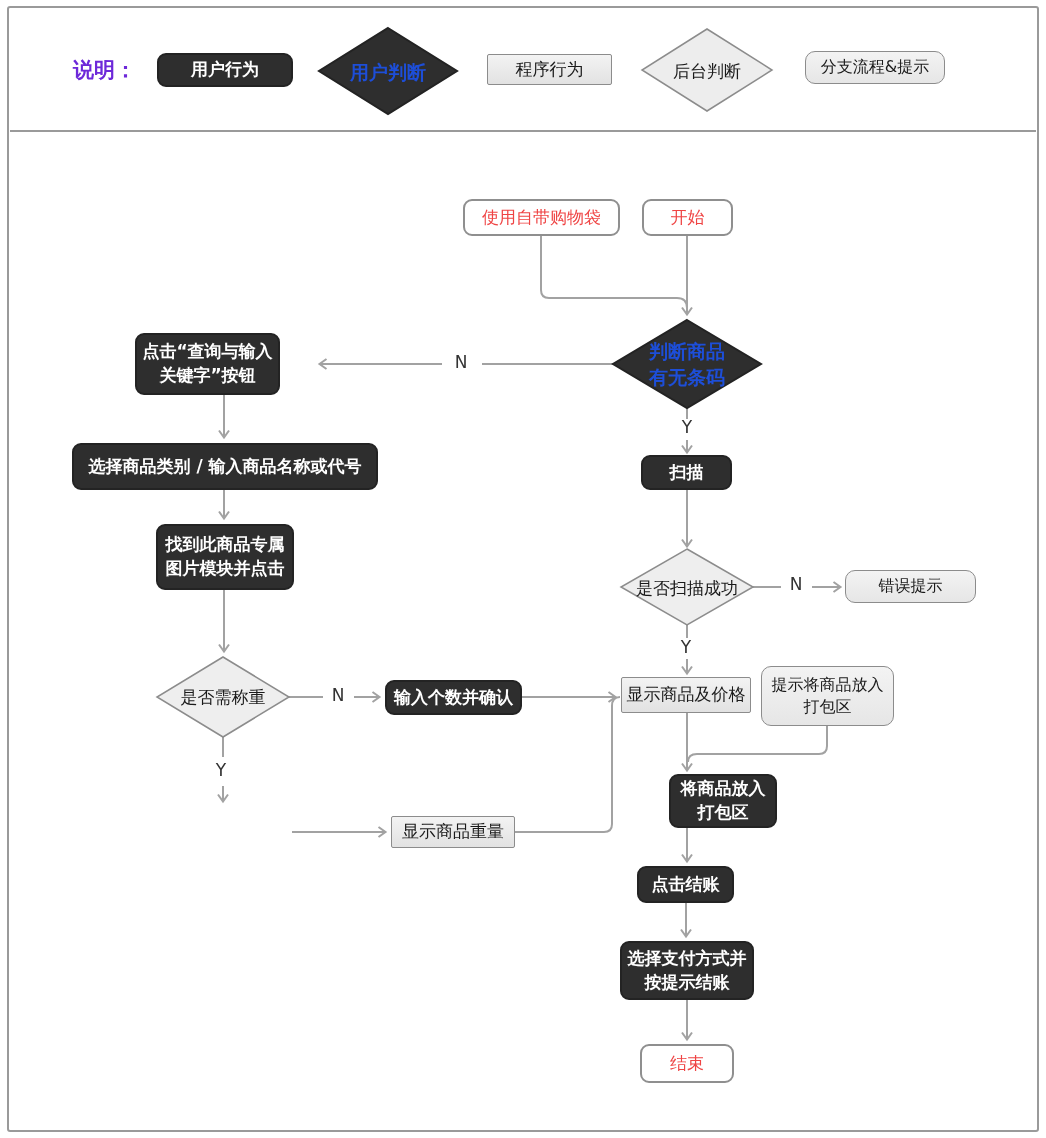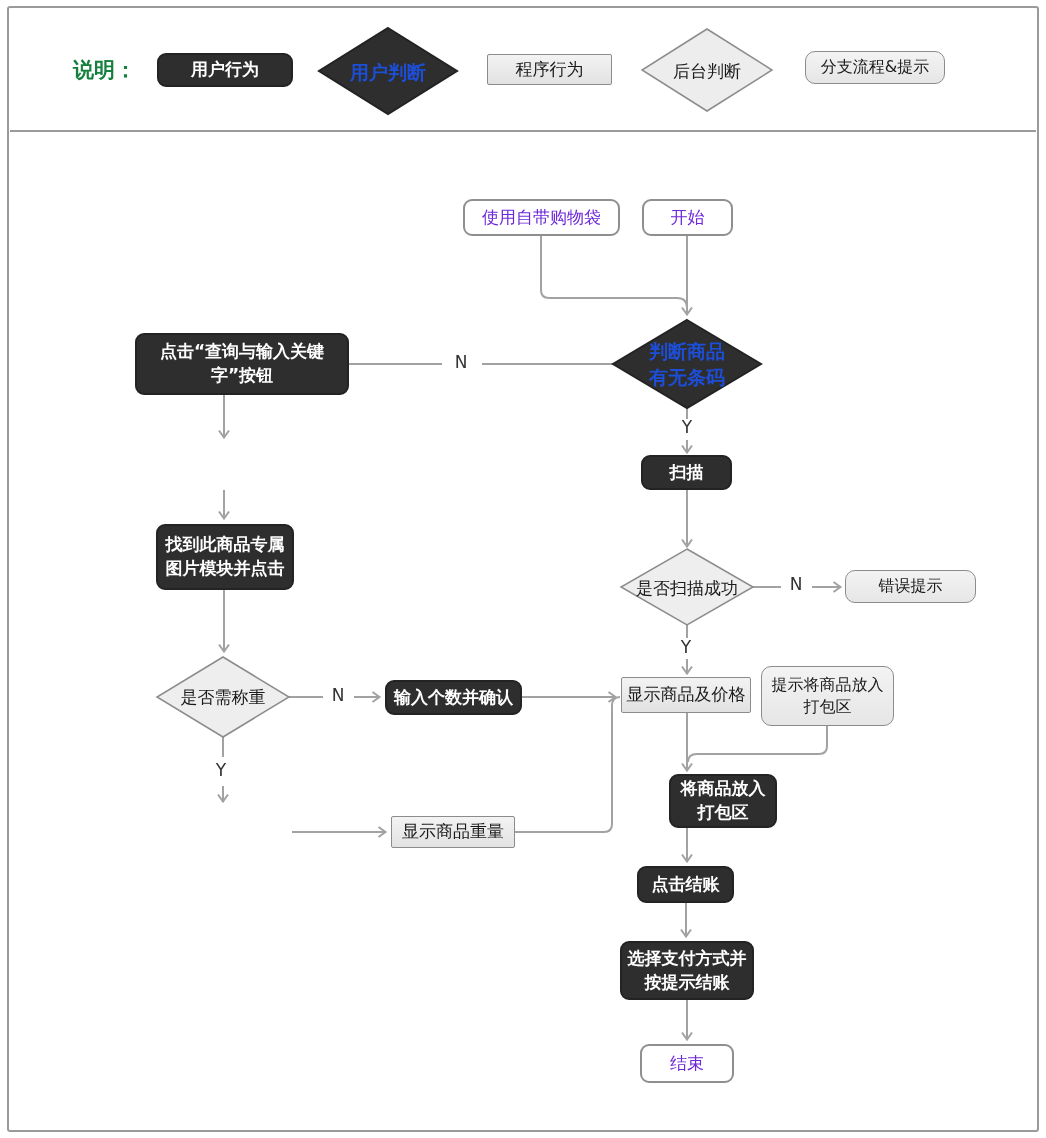--- a/index.html
+++ b/index.html
@@ -17,42 +17,42 @@
   svg.layer{position:absolute;left:0;top:0;}
   .node{
     position:absolute;box-sizing:border-box;display:flex;align-items:center;justify-content:center;
     text-align:center;line-height:1.4;
   }
   .black{
     background:#2e2e2e;color:#ffffff;font-weight:bold;font-size:17px;
     border:2px solid #232323;border-radius:9px;
   }
   .whitebox{
-    background:#ffffff;color:#6d28d9;font-size:17px;
+    background:#ffffff;color:#ef4444;font-size:17px;
     border:2px solid #8f8f8f;border-radius:9px;
   }
   .lightrect{
     background:linear-gradient(#f3f3f3,#e2e2e2);color:#1a1a1a;font-size:17px;
     border:1.5px solid #8c8c8c;border-radius:2px;
   }
   .lightround{
     background:linear-gradient(#f3f3f3,#e6e6e6);color:#1a1a1a;font-size:16px;
     border:1.5px solid #8c8c8c;border-radius:10px;
   }
   .dlabel{
     position:absolute;text-align:center;line-height:1.35;pointer-events:none;
   }
   .dlabel.dark{color:#1a1a1a;font-size:17px;}
   .dlabel.light{color:#1d4ed8;font-size:19px;font-weight:bold;}
   .yn{
     position:absolute;width:26px;text-align:center;color:#333333;
     font-size:17px;font-weight:500;
   }
   .legend-title{
-    position:absolute;left:73px;top:56px;font-size:21px;font-weight:bold;color:#15803d;
+    position:absolute;left:73px;top:56px;font-size:21px;font-weight:bold;color:#6d28d9;
   }
   .nowrap{white-space:nowrap;}
 </style>
 </head>
 <body>
 
 <div class="stage">
 
   <svg class="layer" width="1046" height="1138" viewBox="0 0 1046 1138">
     <defs>
@@ -116,21 +116,22 @@
   <div class="dlabel dark nowrap" style="left:657px;top:60px;width:100px;">后台判断</div>
   <div class="node lightround" style="left:805px;top:51px;width:140px;height:33px;">分支流程&amp;提示</div>
 
   <div class="divider"></div>
 
   <div class="node whitebox" style="left:463px;top:199px;width:157px;height:37px;">使用自带购物袋</div>
   <div class="node whitebox" style="left:642px;top:199px;width:91px;height:37px;">开始</div>
 
   <div class="dlabel light" style="left:649px;top:339px;width:76px;">判断商品有无条码</div>
 
-  <div class="node black" style="left:135px;top:333px;width:214px;height:62px;padding:15px 3px;">点击“查询与输入关键字”按钮</div>
+  <div class="node black" style="left:135px;top:333px;width:145px;height:62px;padding:15px 3px;">点击“查询与输入关键字”按钮</div>
+  <div class="node black nowrap" style="left:72px;top:443px;width:306px;height:47px;">选择商品类别 / 输入商品名称或代号</div>
   <div class="node black" style="left:156px;top:524px;width:138px;height:66px;padding:17px 6px;">找到此商品专属图片模块并点击</div>
 
   <div class="dlabel dark nowrap" style="left:163px;top:686px;width:120px;">是否需称重</div>
 
   <div class="node black nowrap" style="left:385px;top:680px;width:137px;height:35px;">输入个数并确认</div>
   <div class="node lightrect nowrap" style="left:391px;top:816px;width:124px;height:32px;">显示商品重量</div>
 
   <div class="node black" style="left:641px;top:455px;width:91px;height:35px;">扫描</div>
 
   <div class="dlabel dark nowrap" style="left:627px;top:577px;width:120px;">是否扫描成功</div>

